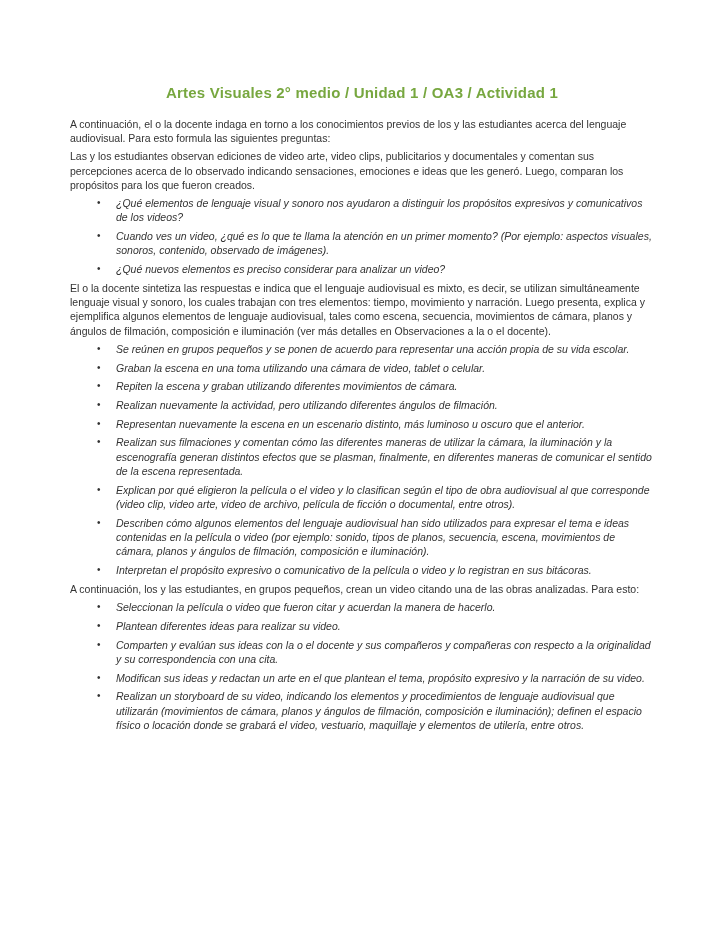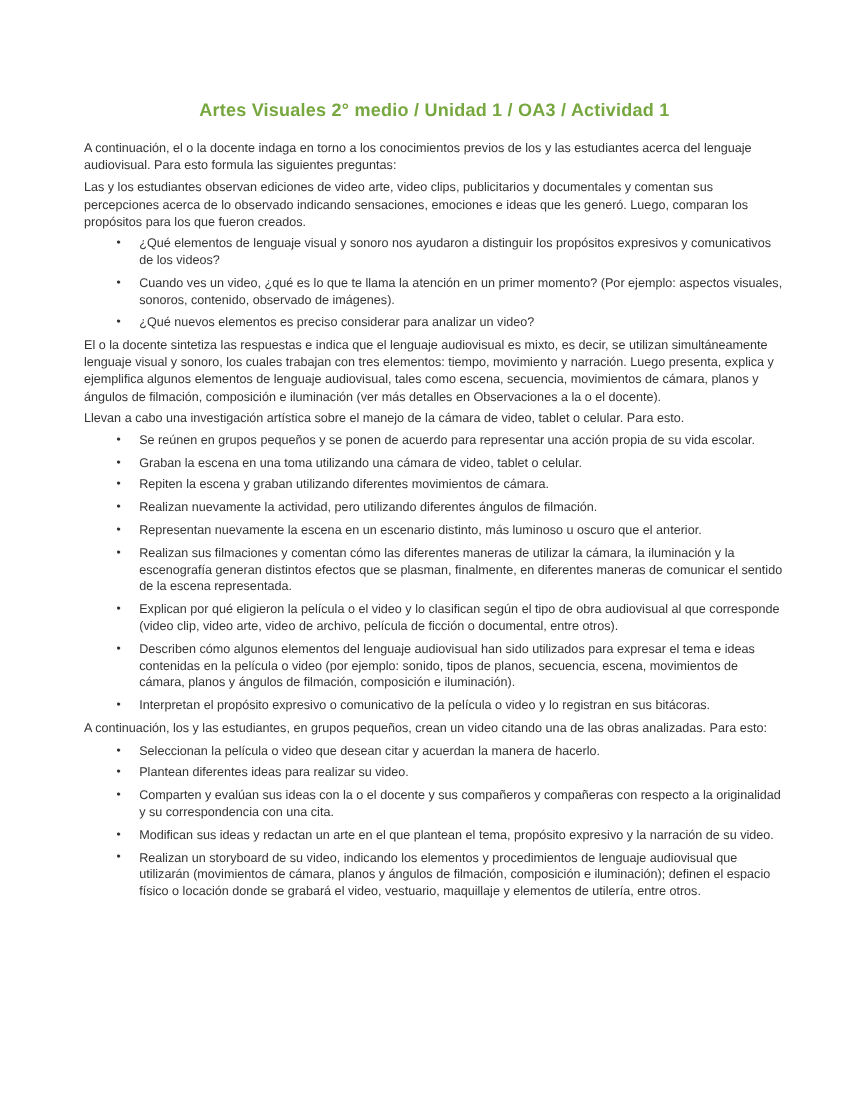--- a/index.html
+++ b/index.html
@@ -52,21 +52,21 @@
     font-size: 10.5px;
     line-height: 14.2px;
     margin-bottom: 4.5px;
     color: #333333;
   }
   ul.bullets .bullet {
     width: 19px;
     flex-shrink: 0;
     font-size: 10px;
   }
-  ul.bullets .li-text { flex: 1; }
+  ul.bullets .li-text { flex: 1; font-style: italic; }
 </style>
 </head>
 <body>
 
 <div class="page">
 
   <h1 class="doc-title">Artes Visuales 2° medio / Unidad 1 / OA3 / Actividad 1</h1>
 
 
   <div class="body-text">
@@ -85,21 +85,20 @@
         <span class="li-text">Cuando ves un video, ¿qué es lo que te llama la atención en un primer momento? (Por ejemplo: aspectos visuales, sonoros, contenido, observado de imágenes).</span>
       </li>
       <li>
         <span class="bullet">•</span>
         <span class="li-text">¿Qué nuevos elementos es preciso considerar para analizar un video?</span>
       </li>
     </ul>
 
     <p>El o la docente sintetiza las respuestas e indica que el lenguaje audiovisual es mixto, es decir, se utilizan simultáneamente lenguaje visual y sonoro, los cuales trabajan con tres elementos: tiempo, movimiento y narración. Luego presenta, explica y ejemplifica algunos elementos de lenguaje audiovisual, tales como escena, secuencia, movimientos de cámara, planos y ángulos de filmación, composición e iluminación (ver más detalles en Observaciones a la o el docente).</p>
 
-    <p>Llevan a cabo una investigación artística sobre el manejo de la cámara de video, tablet o celular. Para esto.</p>
 
     <ul class="bullets">
       <li>
         <span class="bullet">•</span>
         <span class="li-text">Se reúnen en grupos pequeños y se ponen de acuerdo para representar una acción propia de su vida escolar.</span>
       </li>
       <li>
         <span class="bullet">•</span>
         <span class="li-text">Graban la escena en una toma utilizando una cámara de video, tablet o celular.</span>
       </li>
@@ -135,21 +134,21 @@
         <span class="bullet">•</span>
         <span class="li-text">Interpretan el propósito expresivo o comunicativo de la película o video y lo registran en sus bitácoras.</span>
       </li>
     </ul>
 
     <p>A continuación, los y las estudiantes, en grupos pequeños, crean un video citando una de las obras analizadas. Para esto:</p>
 
     <ul class="bullets">
       <li>
         <span class="bullet">•</span>
-        <span class="li-text">Seleccionan la película o video que desean citar y acuerdan la manera de hacerlo.</span>
+        <span class="li-text">Seleccionan la película o video que fueron citar y acuerdan la manera de hacerlo.</span>
       </li>
       <li>
         <span class="bullet">•</span>
         <span class="li-text">Plantean diferentes ideas para realizar su video.</span>
       </li>
       <li>
         <span class="bullet">•</span>
         <span class="li-text">Comparten y evalúan sus ideas con la o el docente y sus compañeros y compañeras con respecto a la originalidad y su correspondencia con una cita.</span>
       </li>
       <li>

